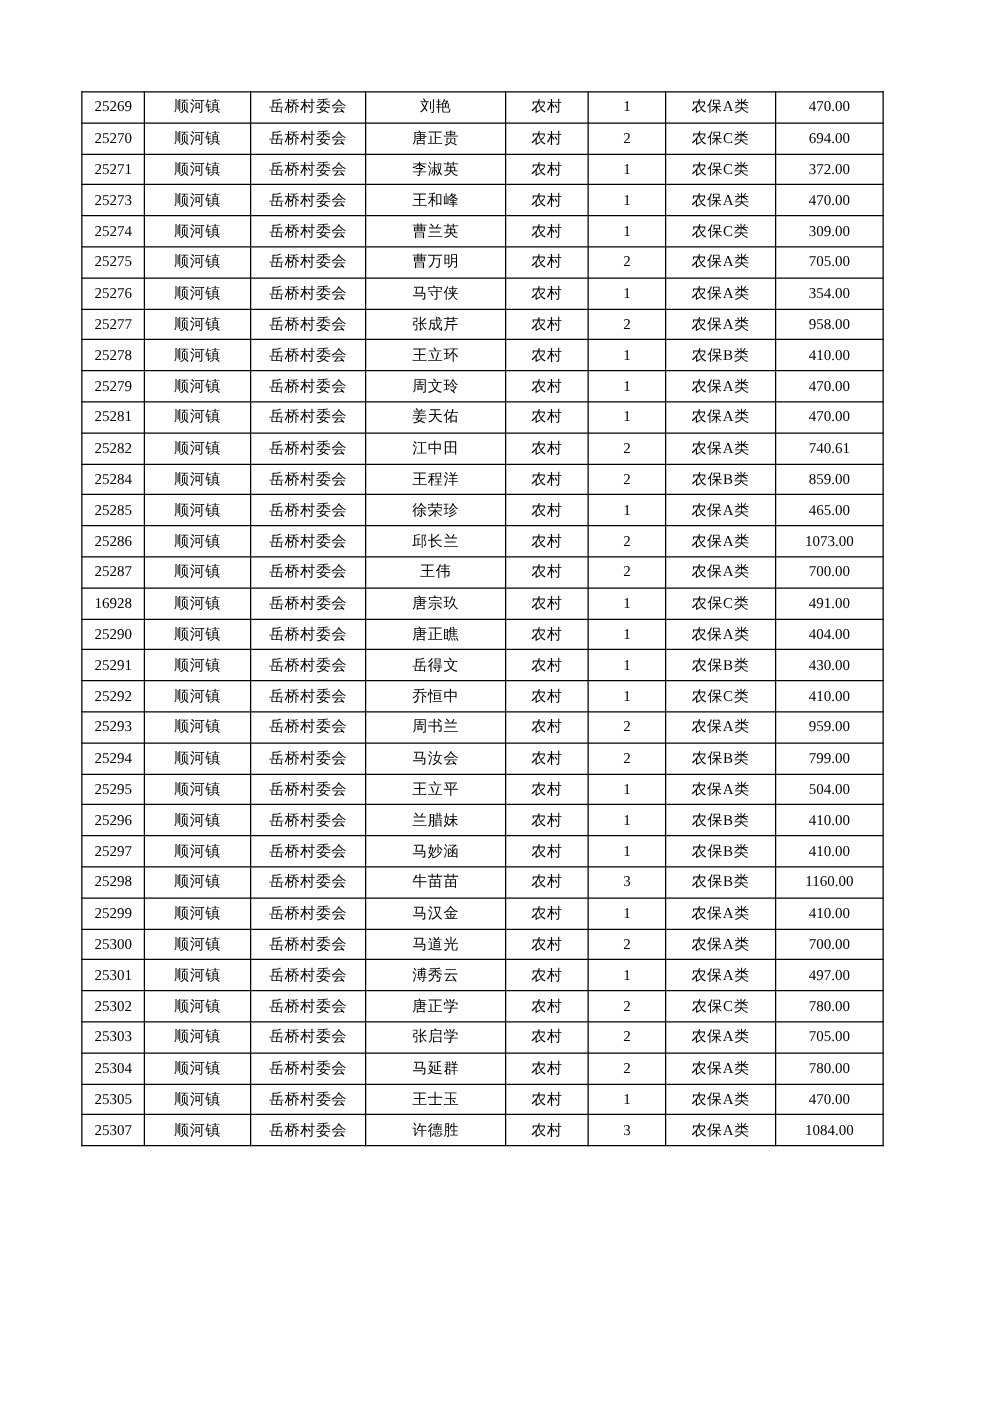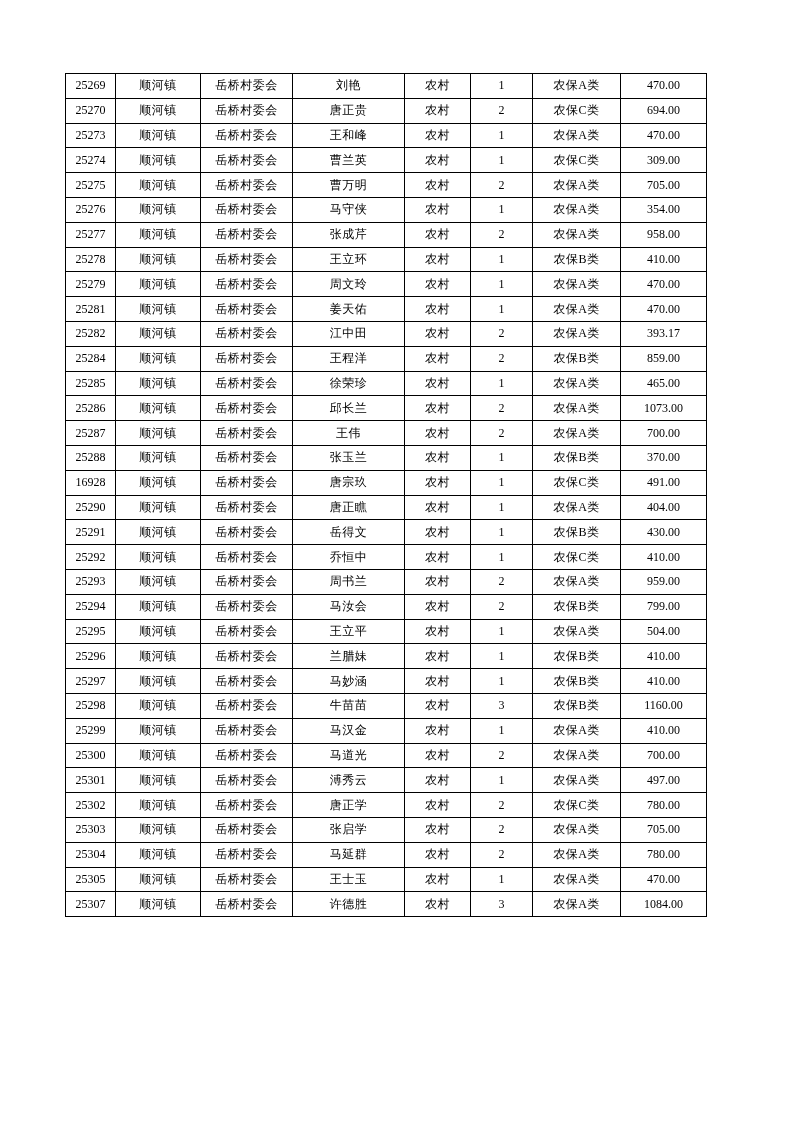--- a/index.html
+++ b/index.html
@@ -71,20 +71,30 @@
           <td class="col-id">25270</td>
           <td class="col-town">顺河镇</td>
           <td class="col-village">岳桥村委会</td>
           <td class="col-name">唐正贵</td>
           <td class="col-type">农村</td>
           <td class="col-count">2</td>
           <td class="col-category">农保C类</td>
           <td class="col-amount">694.00</td>
         </tr>
         <tr>
+          <td class="col-id">25271</td>
+          <td class="col-town">顺河镇</td>
+          <td class="col-village">岳桥村委会</td>
+          <td class="col-name">李淑英</td>
+          <td class="col-type">农村</td>
+          <td class="col-count">1</td>
+          <td class="col-category">农保C类</td>
+          <td class="col-amount">372.00</td>
+        </tr>
+        <tr>
           <td class="col-id">25273</td>
           <td class="col-town">顺河镇</td>
           <td class="col-village">岳桥村委会</td>
           <td class="col-name">王和峰</td>
           <td class="col-type">农村</td>
           <td class="col-count">1</td>
           <td class="col-category">农保A类</td>
           <td class="col-amount">470.00</td>
         </tr>
         <tr>
@@ -158,21 +168,21 @@
           <td class="col-amount">470.00</td>
         </tr>
         <tr>
           <td class="col-id">25282</td>
           <td class="col-town">顺河镇</td>
           <td class="col-village">岳桥村委会</td>
           <td class="col-name">江中田</td>
           <td class="col-type">农村</td>
           <td class="col-count">2</td>
           <td class="col-category">农保A类</td>
-          <td class="col-amount">393.17</td>
+          <td class="col-amount">740.61</td>
         </tr>
         <tr>
           <td class="col-id">25284</td>
           <td class="col-town">顺河镇</td>
           <td class="col-village">岳桥村委会</td>
           <td class="col-name">王程洋</td>
           <td class="col-type">农村</td>
           <td class="col-count">2</td>
           <td class="col-category">农保B类</td>
           <td class="col-amount">859.00</td>
@@ -199,30 +209,20 @@
         </tr>
         <tr>
           <td class="col-id">25287</td>
           <td class="col-town">顺河镇</td>
           <td class="col-village">岳桥村委会</td>
           <td class="col-name">王伟</td>
           <td class="col-type">农村</td>
           <td class="col-count">2</td>
           <td class="col-category">农保A类</td>
           <td class="col-amount">700.00</td>
-        </tr>
-        <tr>
-          <td class="col-id">25288</td>
-          <td class="col-town">顺河镇</td>
-          <td class="col-village">岳桥村委会</td>
-          <td class="col-name">张玉兰</td>
-          <td class="col-type">农村</td>
-          <td class="col-count">1</td>
-          <td class="col-category">农保B类</td>
-          <td class="col-amount">370.00</td>
         </tr>
         <tr>
           <td class="col-id">16928</td>
           <td class="col-town">顺河镇</td>
           <td class="col-village">岳桥村委会</td>
           <td class="col-name">唐宗玖</td>
           <td class="col-type">农村</td>
           <td class="col-count">1</td>
           <td class="col-category">农保C类</td>
           <td class="col-amount">491.00</td>

